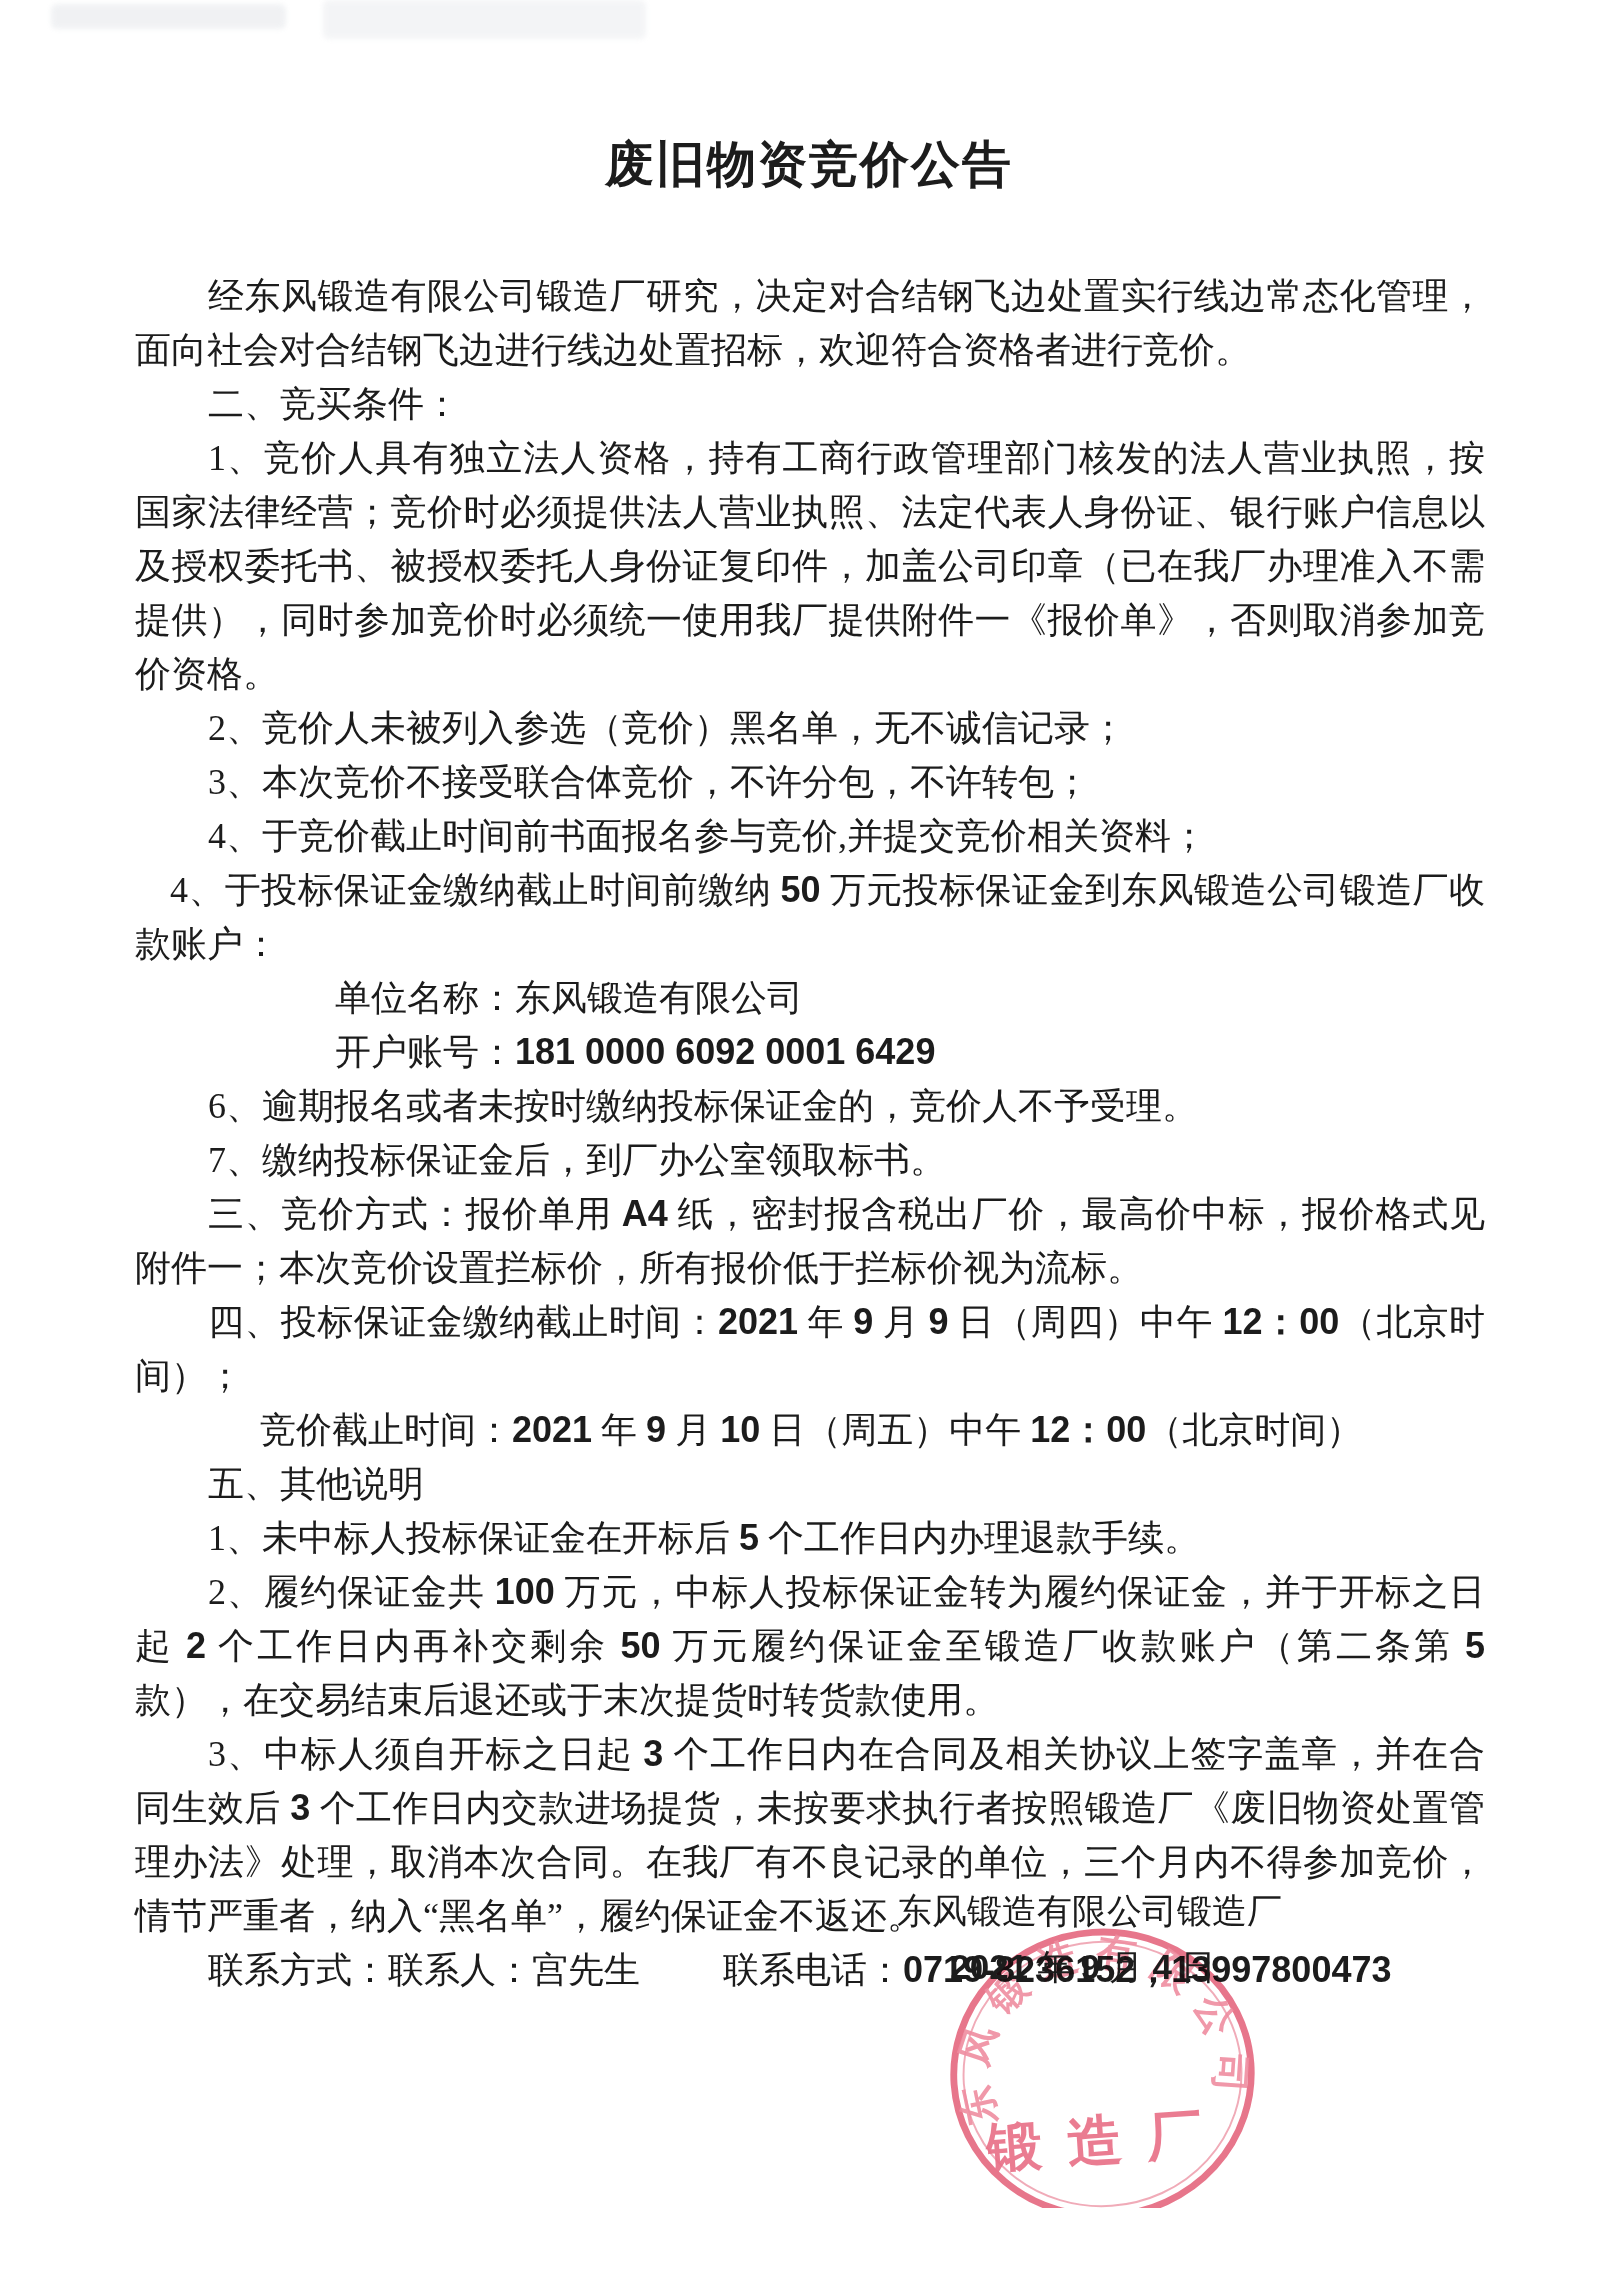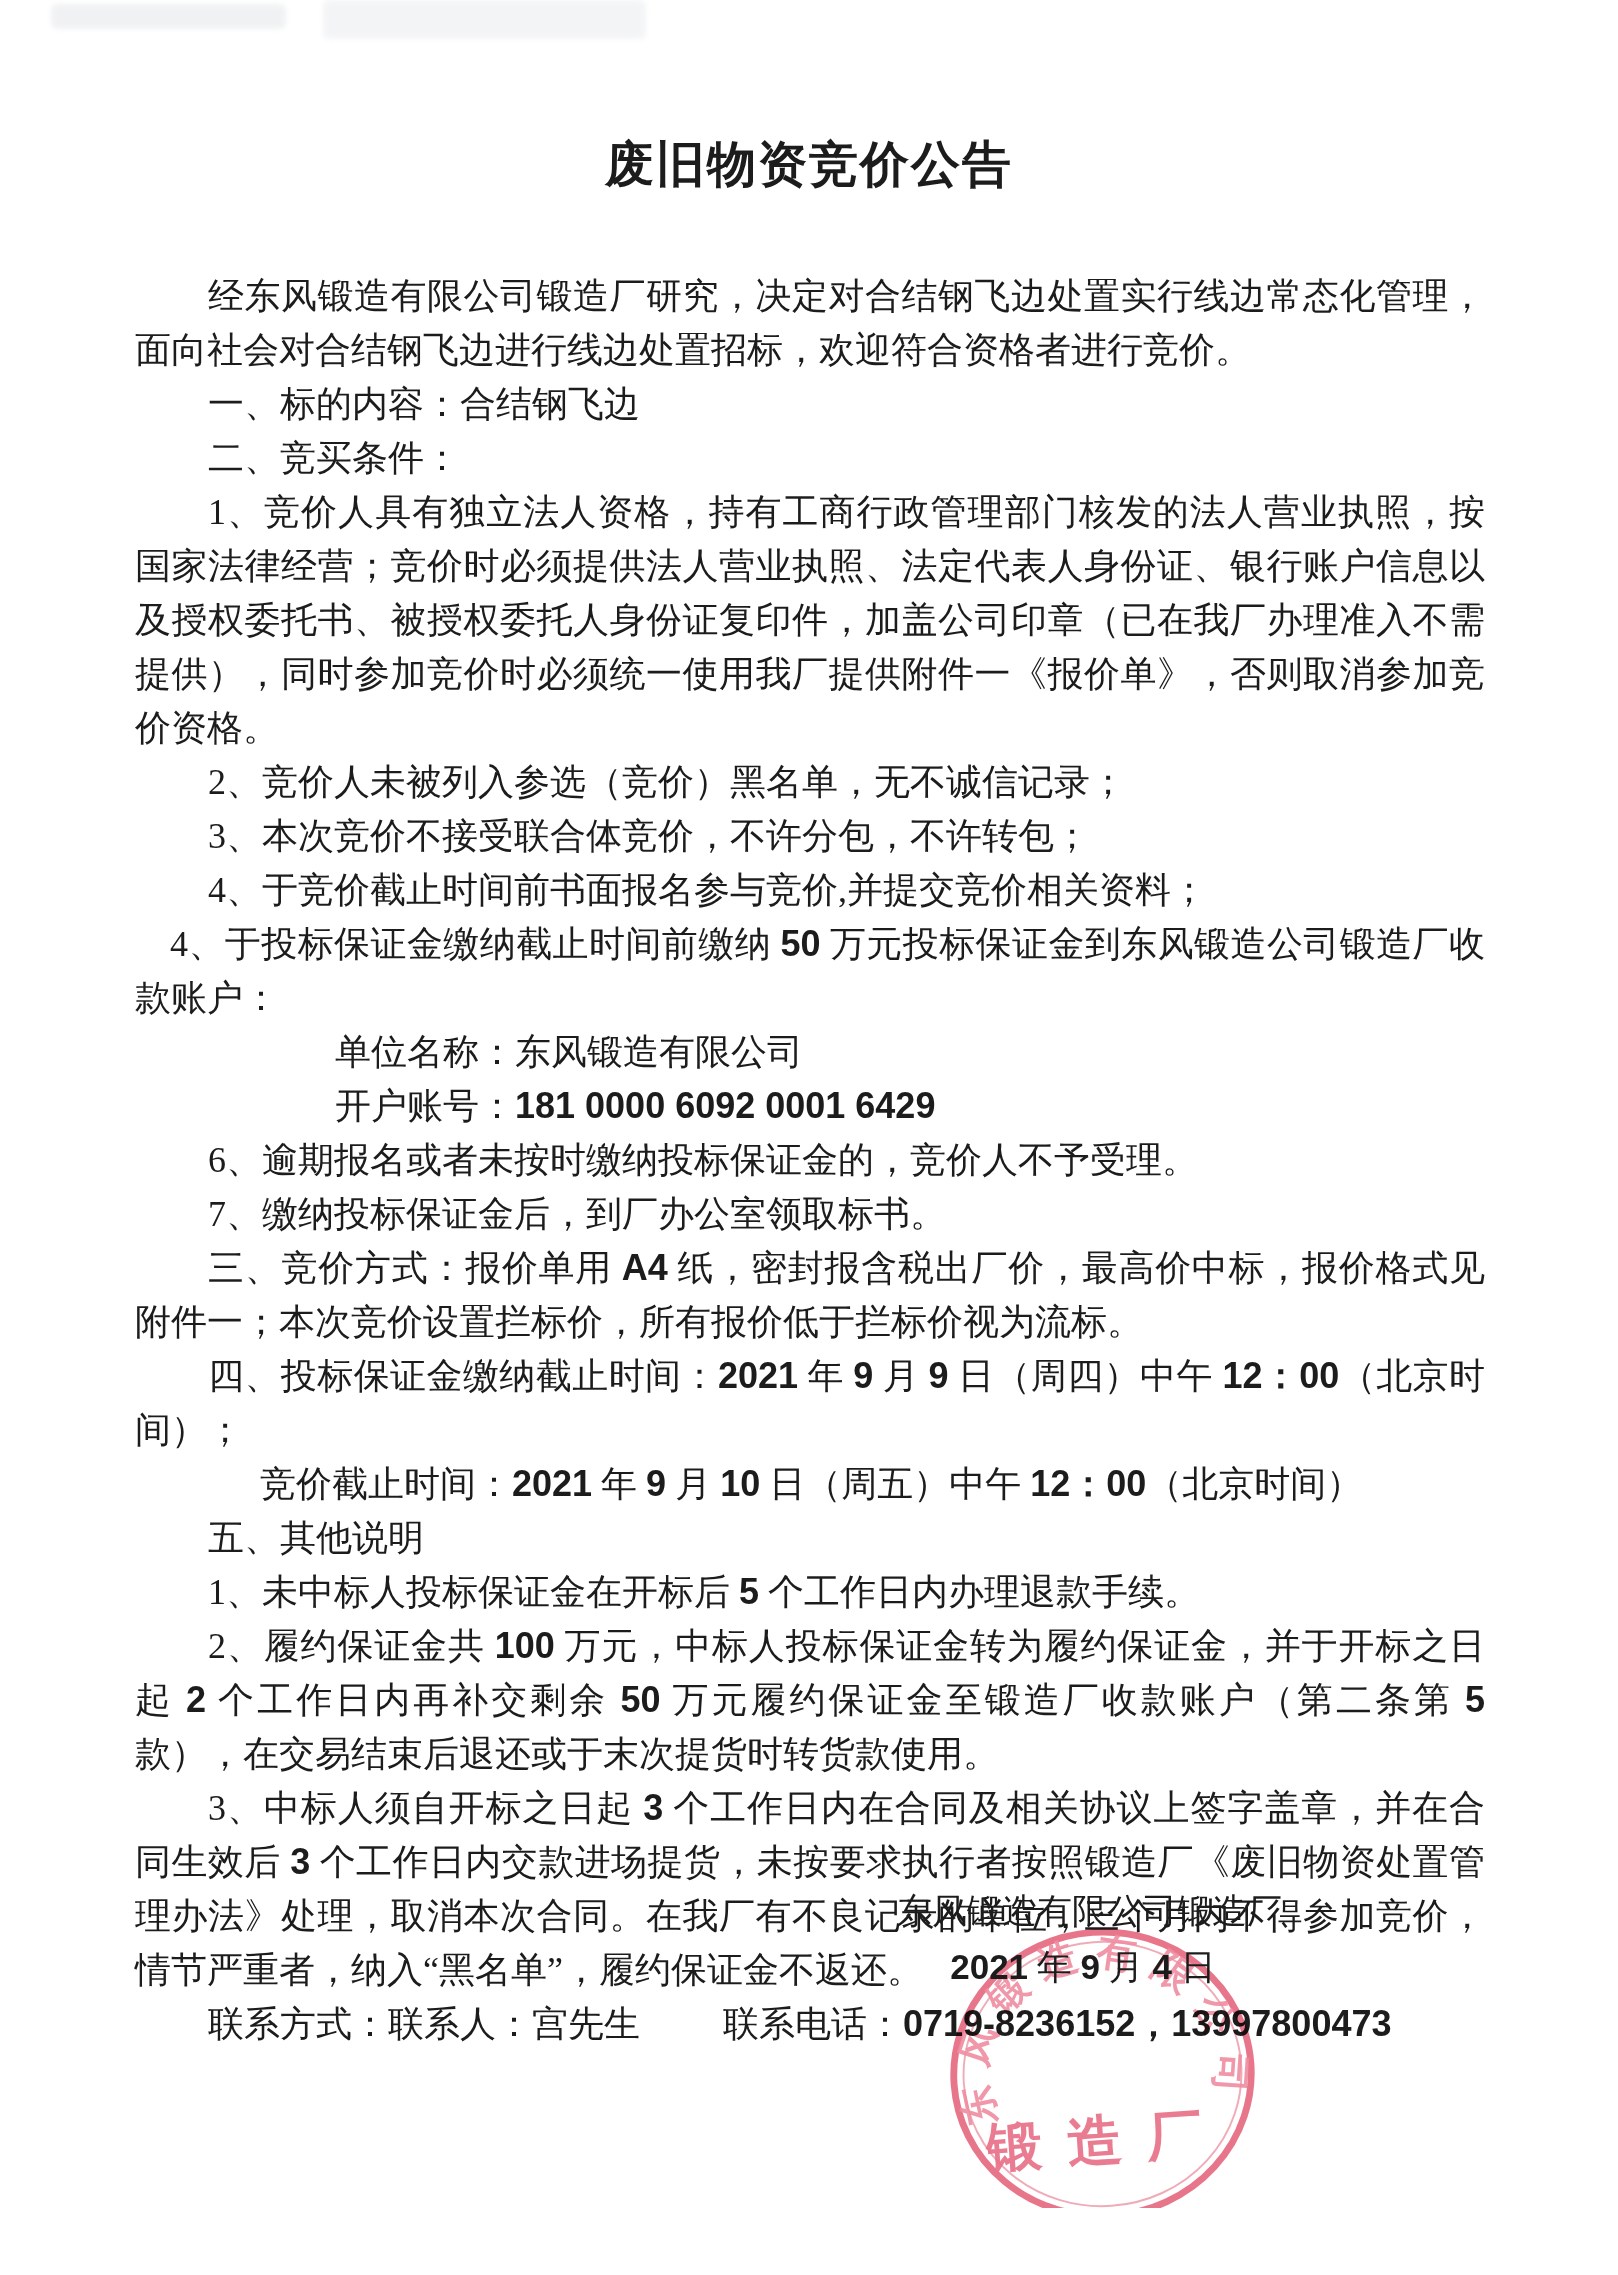--- a/index.html
+++ b/index.html
@@ -78,21 +78,20 @@
 
 <div class="page" style="--stamp-color: #e25a73; --stamp-light: #ee8398; --stamp-mid: #e7627c;">
 
   <div class="smudge s1"></div>
   <div class="smudge s2"></div>
 
   <h1 class="title">废旧物资竞价公告</h1>
 
   <div class="doc-body">
       <p class="line" style="text-indent: 73px;"><span>经东风锻造有限公司锻造厂研究，决定对合结钢飞边处置实行线边常态化管理，面向社会对合结钢飞边进行线边处置招标，欢迎符合资格者进行竞价。</span></p>
-      <p class="line" style="text-indent: 73px;"><span>一、标的内容：合结钢飞边</span></p>
       <p class="line" style="text-indent: 73px;"><span>二、竞买条件：</span></p>
       <p class="line" style="text-indent: 73px;"><span>1、竞价人具有独立法人资格，持有工商行政管理部门核发的法人营业执照，按国家法律经营；竞价时必须提供法人营业执照、法定代表人身份证、银行账户信息以及授权委托书、被授权委托人身份证复印件，加盖公司印章（已在我厂办理准入不需提供），同时参加竞价时必须统一使用我厂提供附件一《报价单》，否则取消参加竞价资格。</span></p>
       <p class="line" style="text-indent: 73px;"><span>2、竞价人未被列入参选（竞价）黑名单，无不诚信记录；</span></p>
       <p class="line" style="text-indent: 73px;"><span>3、本次竞价不接受联合体竞价，不许分包，不许转包；</span></p>
       <p class="line" style="text-indent: 73px;"><span>4、于竞价截止时间前书面报名参与竞价,并提交竞价相关资料；</span></p>
       <p class="line" style="text-indent: 35px;"><span>4、于投标保证金缴纳截止时间前缴纳 </span><span class="num">50</span><span> 万元投标保证金到东风锻造公司锻造厂收款账户：</span></p>
       <p class="line" style="text-indent: 200px;"><span>单位名称：东风锻造有限公司</span></p>
       <p class="line" style="text-indent: 200px;"><span>开户账号：</span><span class="num">181 0000 6092 0001 6429</span></p>
       <p class="line" style="text-indent: 73px;"><span>6、逾期报名或者未按时缴纳投标保证金的，竞价人不予受理。</span></p>
       <p class="line" style="text-indent: 73px;"><span>7、缴纳投标保证金后，到厂办公室领取标书。</span></p>

